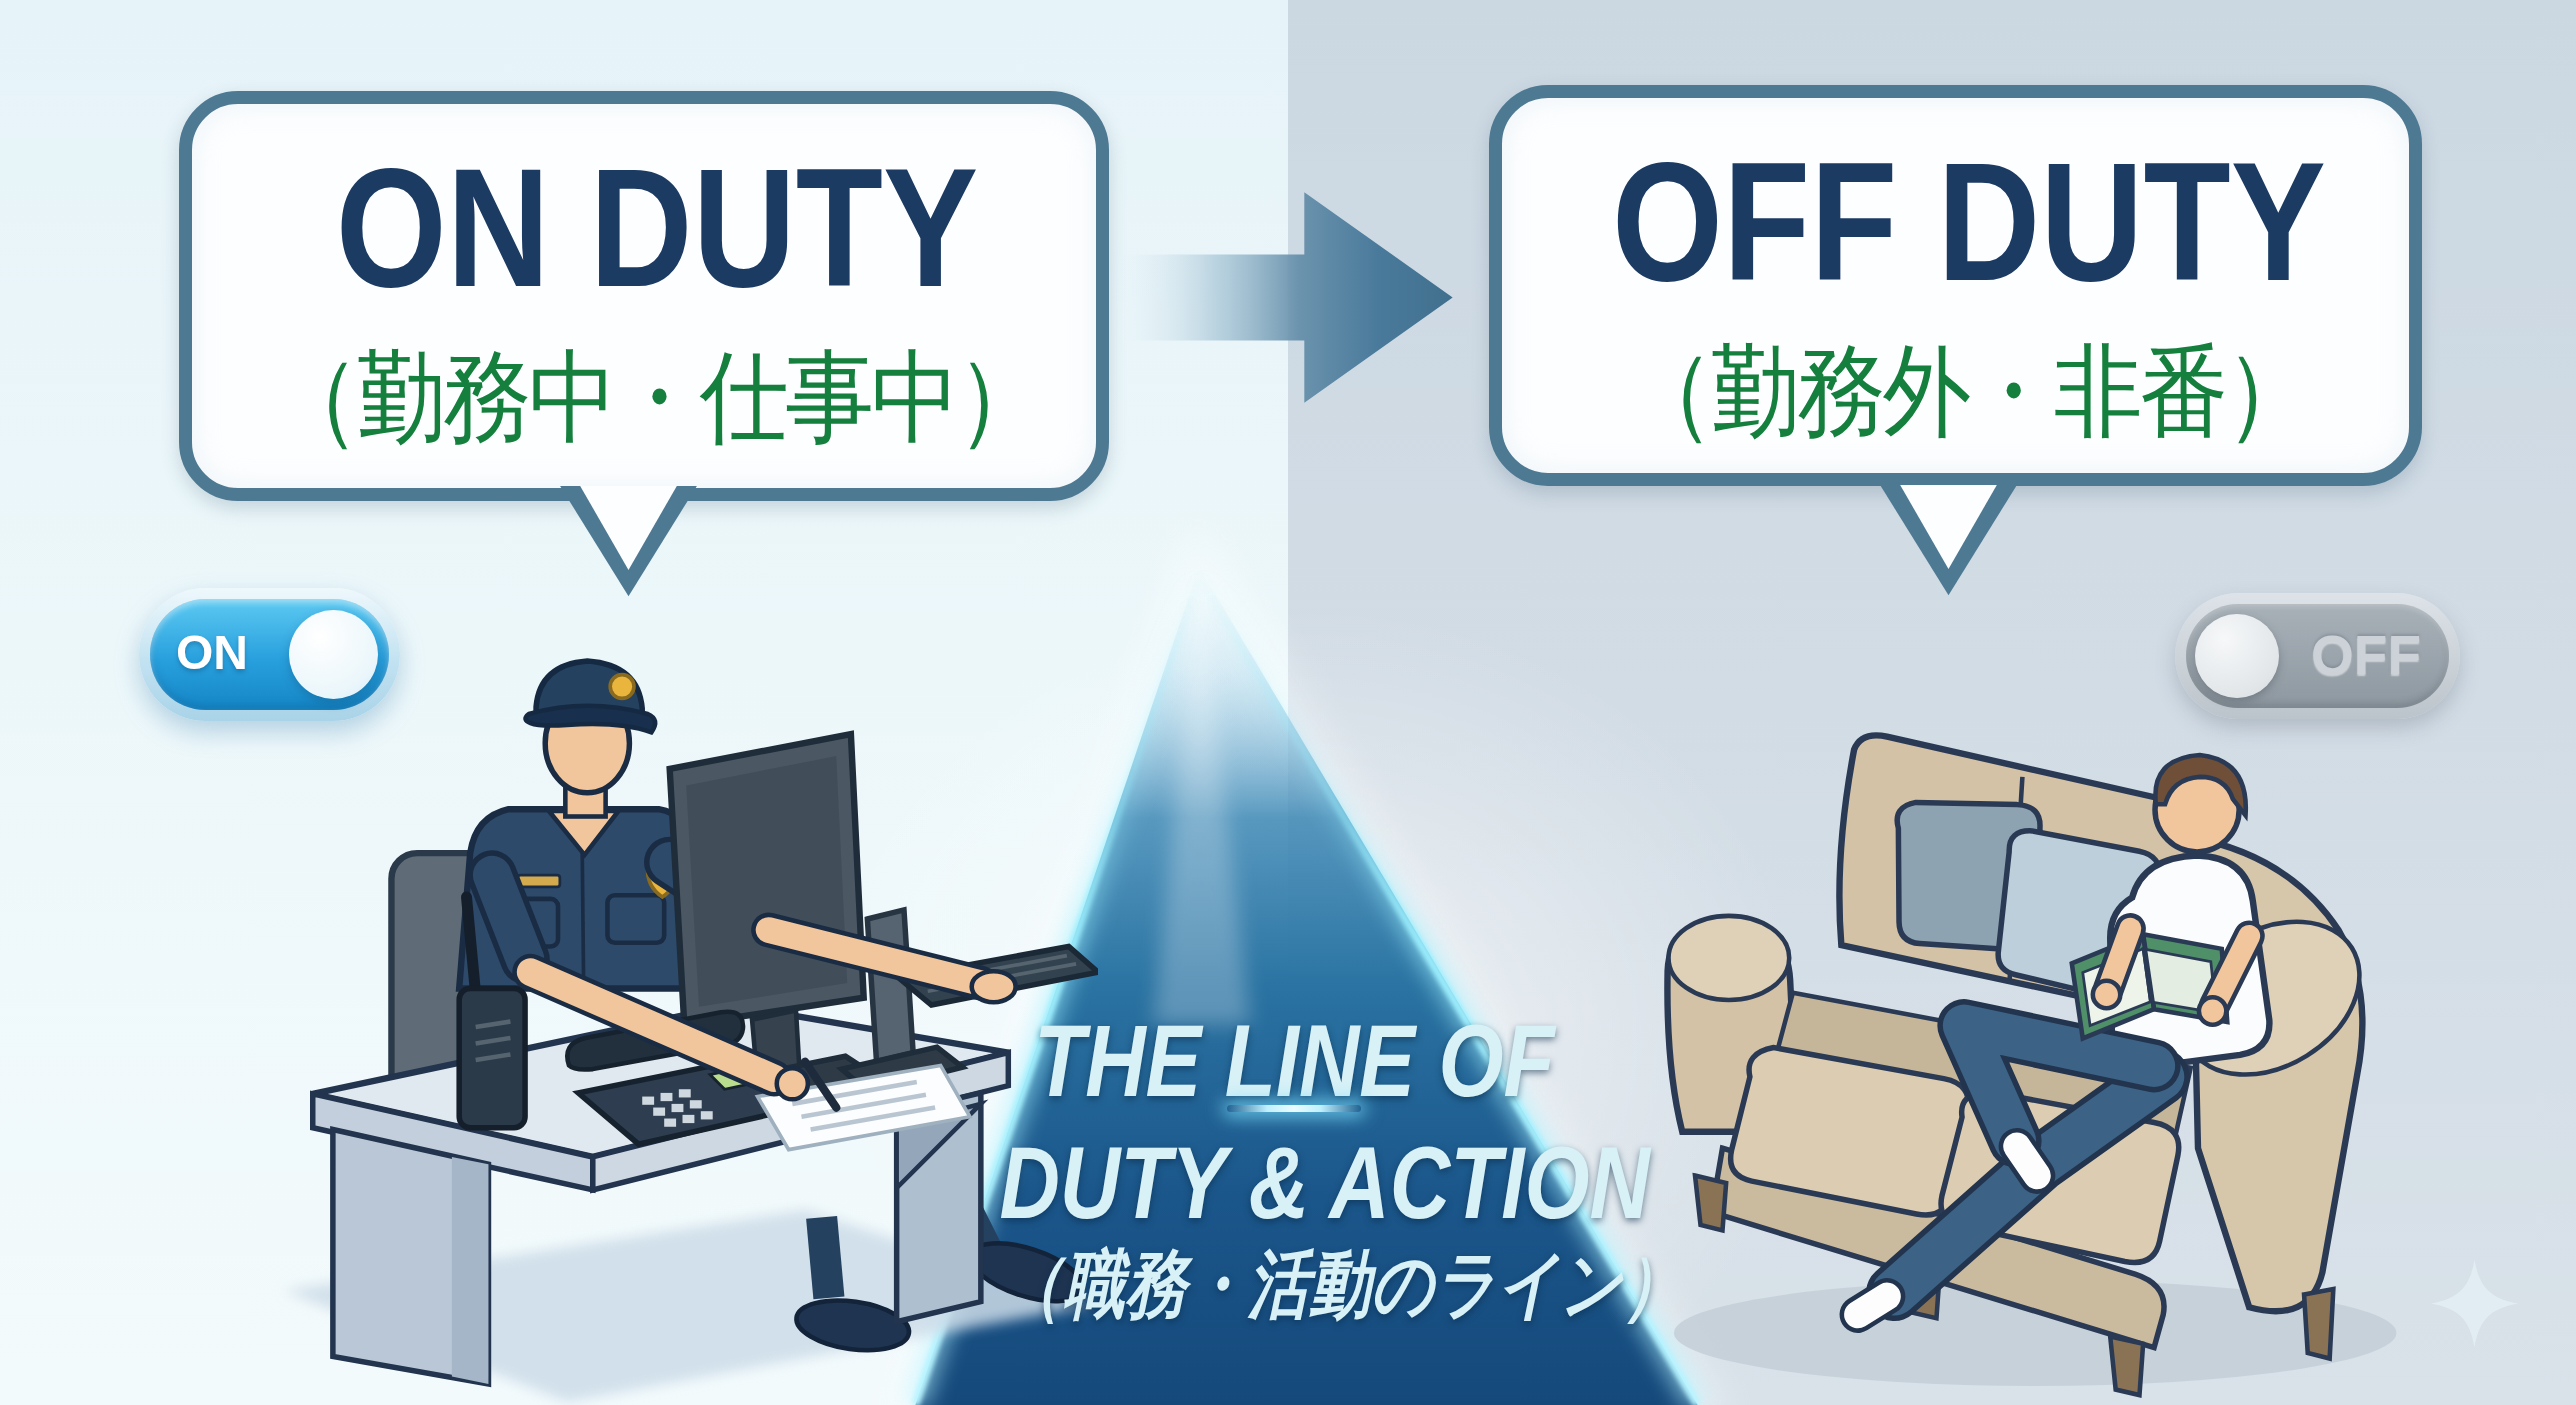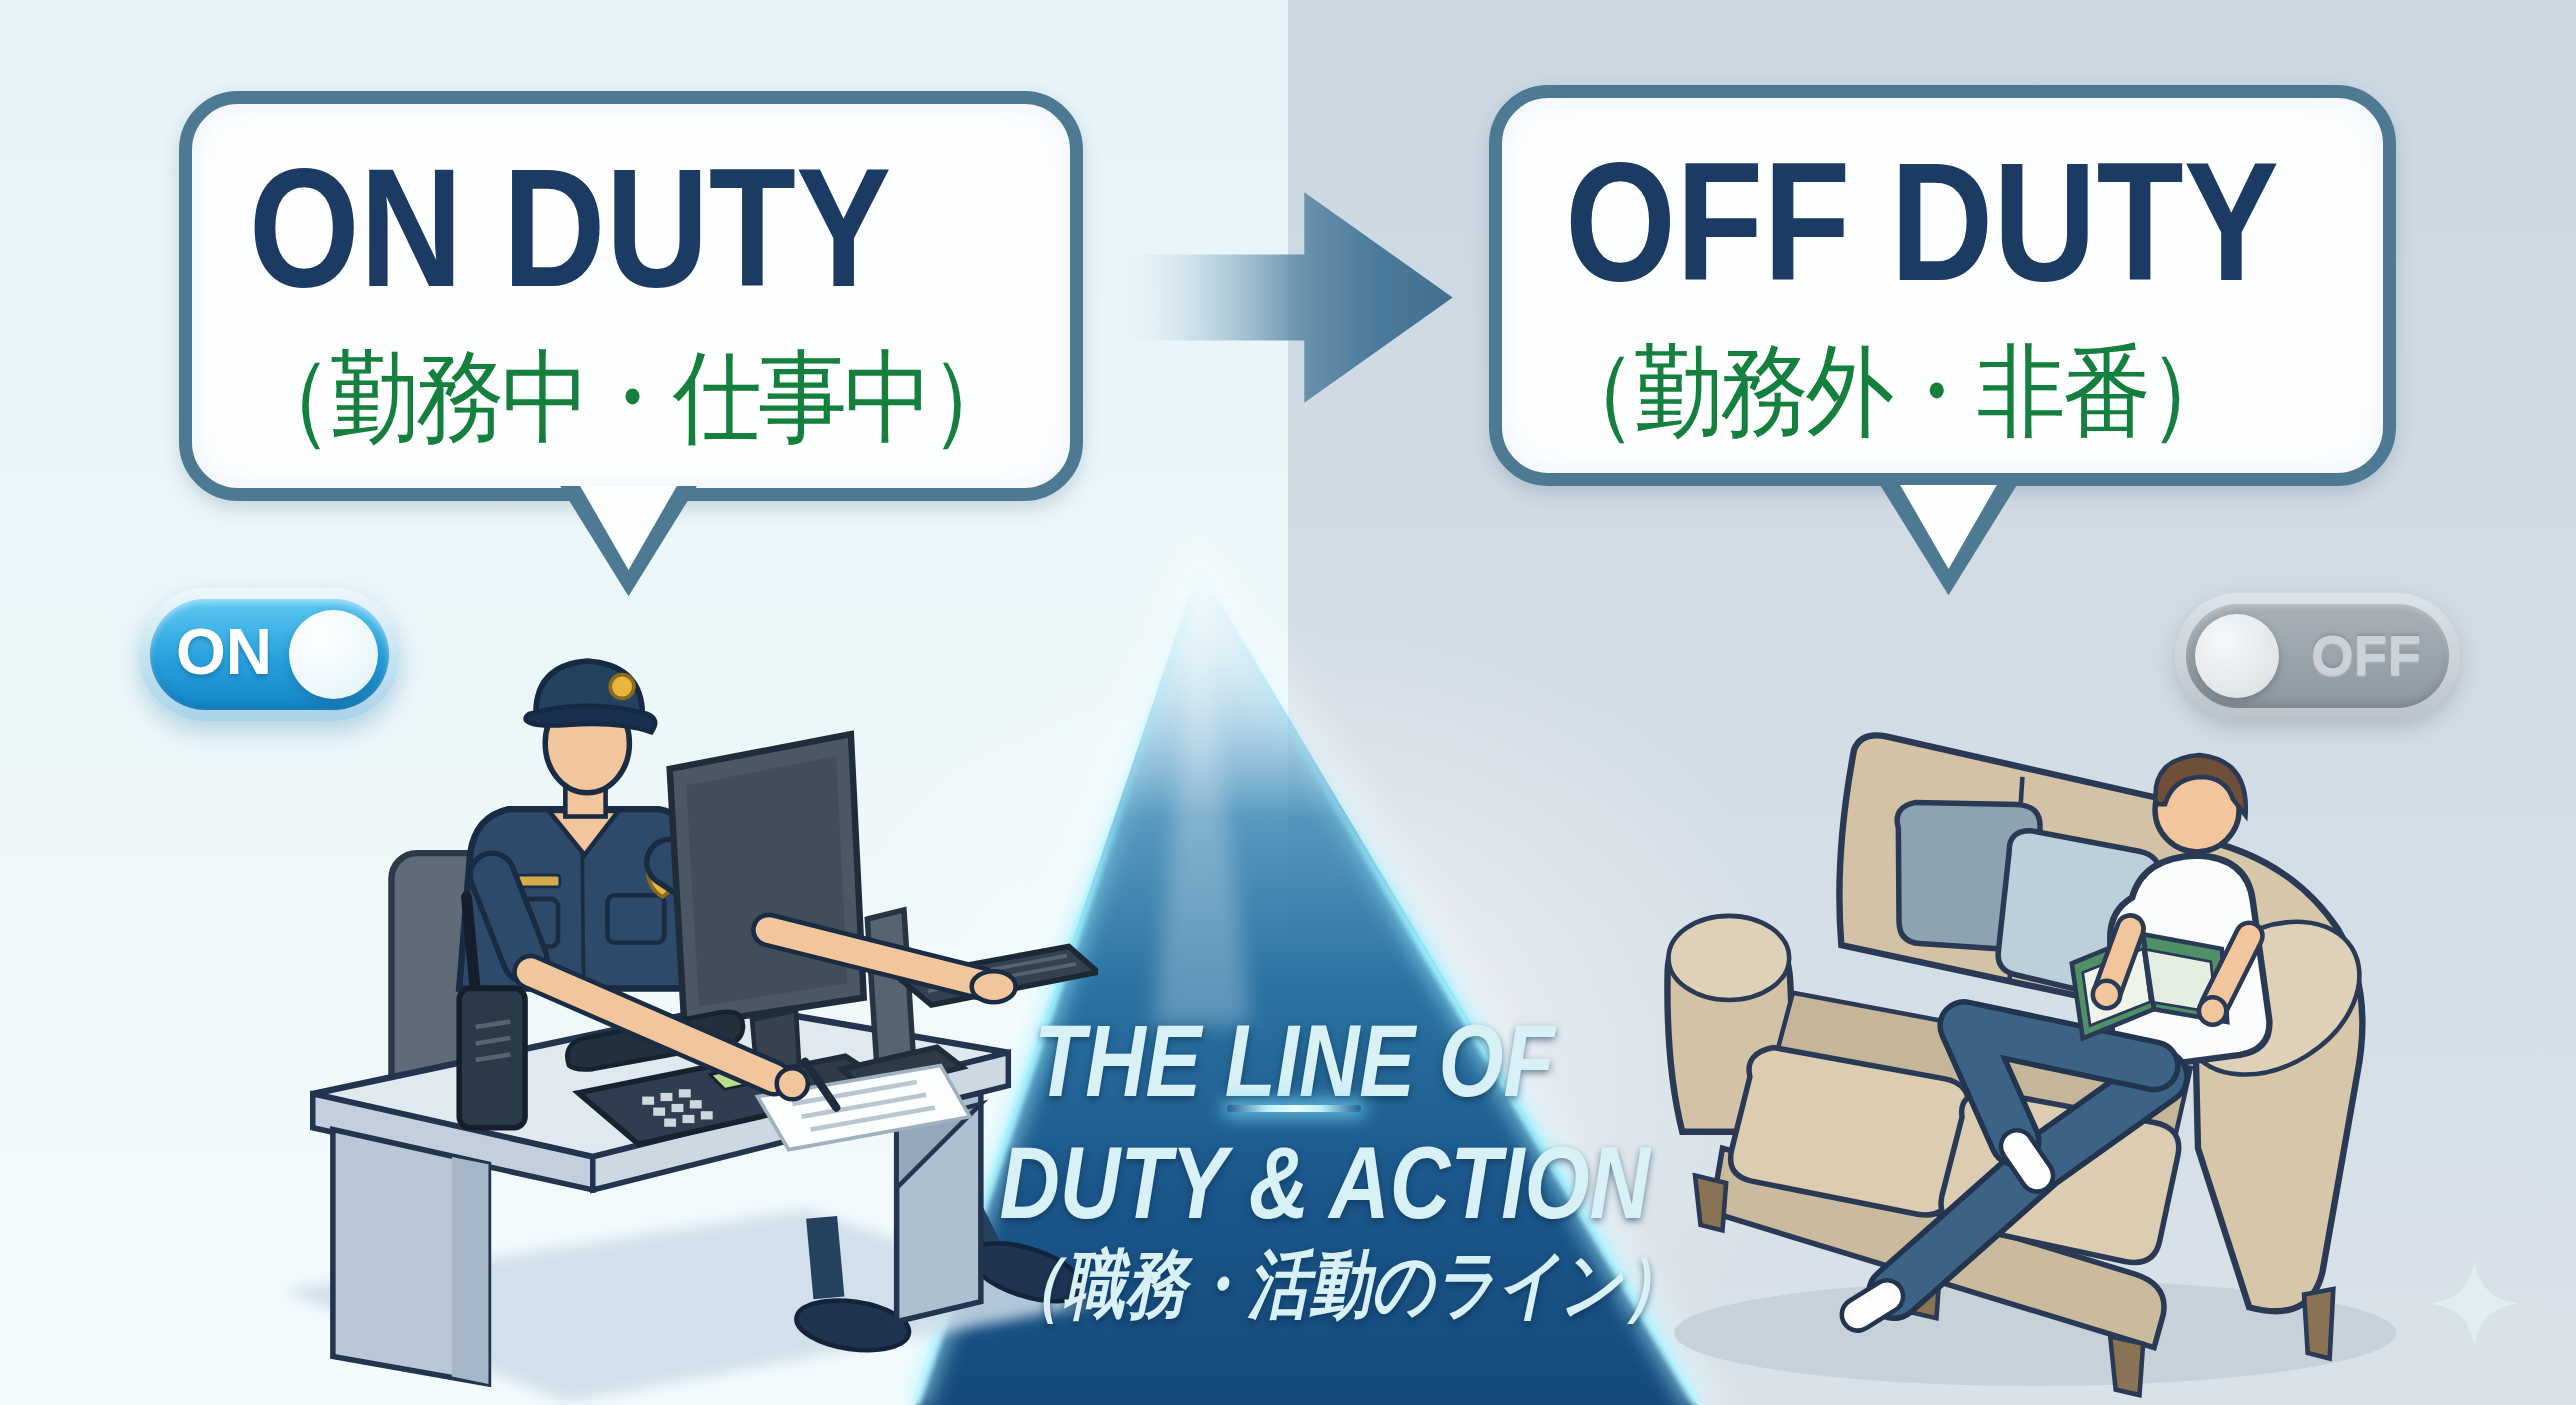--- a/index.html
+++ b/index.html
@@ -8,40 +8,40 @@
   .bg-left{position:absolute;left:0;top:0;width:1288px;height:1405px;
     background:linear-gradient(180deg,#e6f3f8 0%,#ecf7fa 45%,#f3fafc 100%);}
   .bg-right{position:absolute;left:1288px;top:0;width:1288px;height:1405px;
     background:linear-gradient(180deg,#cbd8e2 0%,#d2dce5 50%,#d9e2e9 100%);}
   .beam-halo{position:absolute;left:805px;top:604px;width:1006px;height:878px;
     background:radial-gradient(closest-side,rgba(255,255,255,.6),rgba(255,255,255,0));}
   .abs{position:absolute;}
   
   .bubble{position:absolute;background:#fdfeff;border:13.7px solid #4e7993;border-radius:59px;
     box-shadow:0 7.3px 18.3px rgba(70,100,125,.22), inset 0 0 31px rgba(200,220,230,.30);
-    }
+    text-align:center;padding-left:26px;}
   .bubble-left{left:179px;top:91px;width:878px;height:384px;}
   .bubble-right{left:1489px;top:85px;width:881px;height:375px;}
   .bubble-title{margin-top:40px;font-size:168px;line-height:168px;font-weight:800;color:#1c3b63;white-space:nowrap;}
   .bubble-title>span{display:inline-block;transform:scaleX(.85);transform-origin:center;}
   .bubble-sub{margin-top:26px;font-size:101px;line-height:119px;font-weight:400;color:#15803d;white-space:nowrap;}
   .bubble-sub>span{display:inline-block;transform:scaleX(.88);transform-origin:center;letter-spacing:-3.7px;}
   
   .toggle{position:absolute;border-radius:73px;}
   .toggle-on{left:139px;top:588px;width:261px;height:133px;
     background:linear-gradient(180deg,#eef8fc,#c2e2f1 55%,#a9d3e8);
     box-shadow:0 11px 24px rgba(90,150,190,.38);}
   .toggle-on .track{position:absolute;left:11px;top:11px;right:11px;bottom:11px;border-radius:57px;
     background:linear-gradient(180deg,#5cc9f2 0%,#28a0dd 55%,#1587c7 100%);
     box-shadow:inset 0 3.7px 6.4px rgba(255,255,255,.45), inset 0 -4.6px 8.2px rgba(10,80,130,.28);}
   .toggle-on .knob{position:absolute;top:22px;right:22px;width:89px;height:89px;border-radius:50%;
     background:radial-gradient(circle at 35% 30%,#ffffff,#ecf7fb 65%,#d9edf6);
     box-shadow:0 4.6px 10px rgba(20,80,120,.35);}
   .toggle-on .tlabel{position:absolute;left:37px;top:50%;transform:translateY(-54%);
-    font-size:64px;font-weight:800;color:#ffffff;text-shadow:0 2.7px 4.6px rgba(15,90,140,.45);}
+    font-size:48px;font-weight:800;color:#ffffff;text-shadow:0 2.7px 4.6px rgba(15,90,140,.45);}
   .toggle-off{left:2175px;top:593px;width:285px;height:126px;
     background:linear-gradient(180deg,#dde3e8,#bcc4cb);
     box-shadow:0 9.1px 20px rgba(90,100,115,.28);}
   .toggle-off .track{position:absolute;left:11px;top:11px;right:11px;bottom:11px;border-radius:53px;
     background:linear-gradient(180deg,#a8b1b8,#8e98a0);
     box-shadow:inset 0 2.7px 5.5px rgba(255,255,255,.25), inset 0 -3.7px 7.3px rgba(50,60,70,.22);}
   .toggle-off .knob{position:absolute;top:21px;left:20px;width:84px;height:84px;border-radius:50%;
     background:radial-gradient(circle at 35% 30%,#f6f8f9,#e2e6e9 70%,#d5dade);
     box-shadow:0 3.7px 8.2px rgba(60,70,80,.35);}
   .toggle-off .tlabel{position:absolute;right:39px;top:50%;transform:translateY(-52%);

